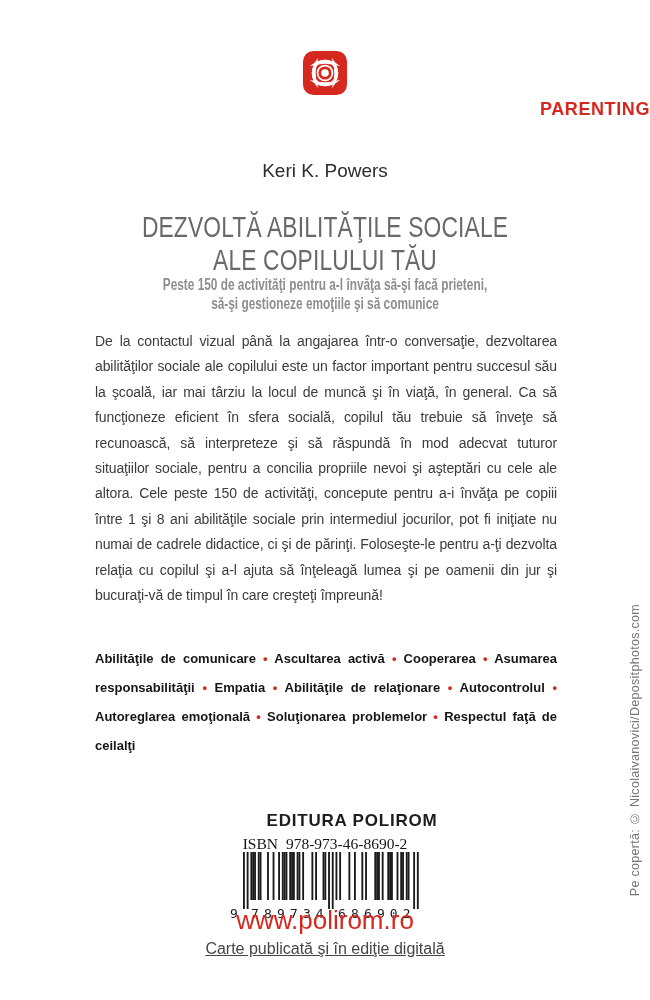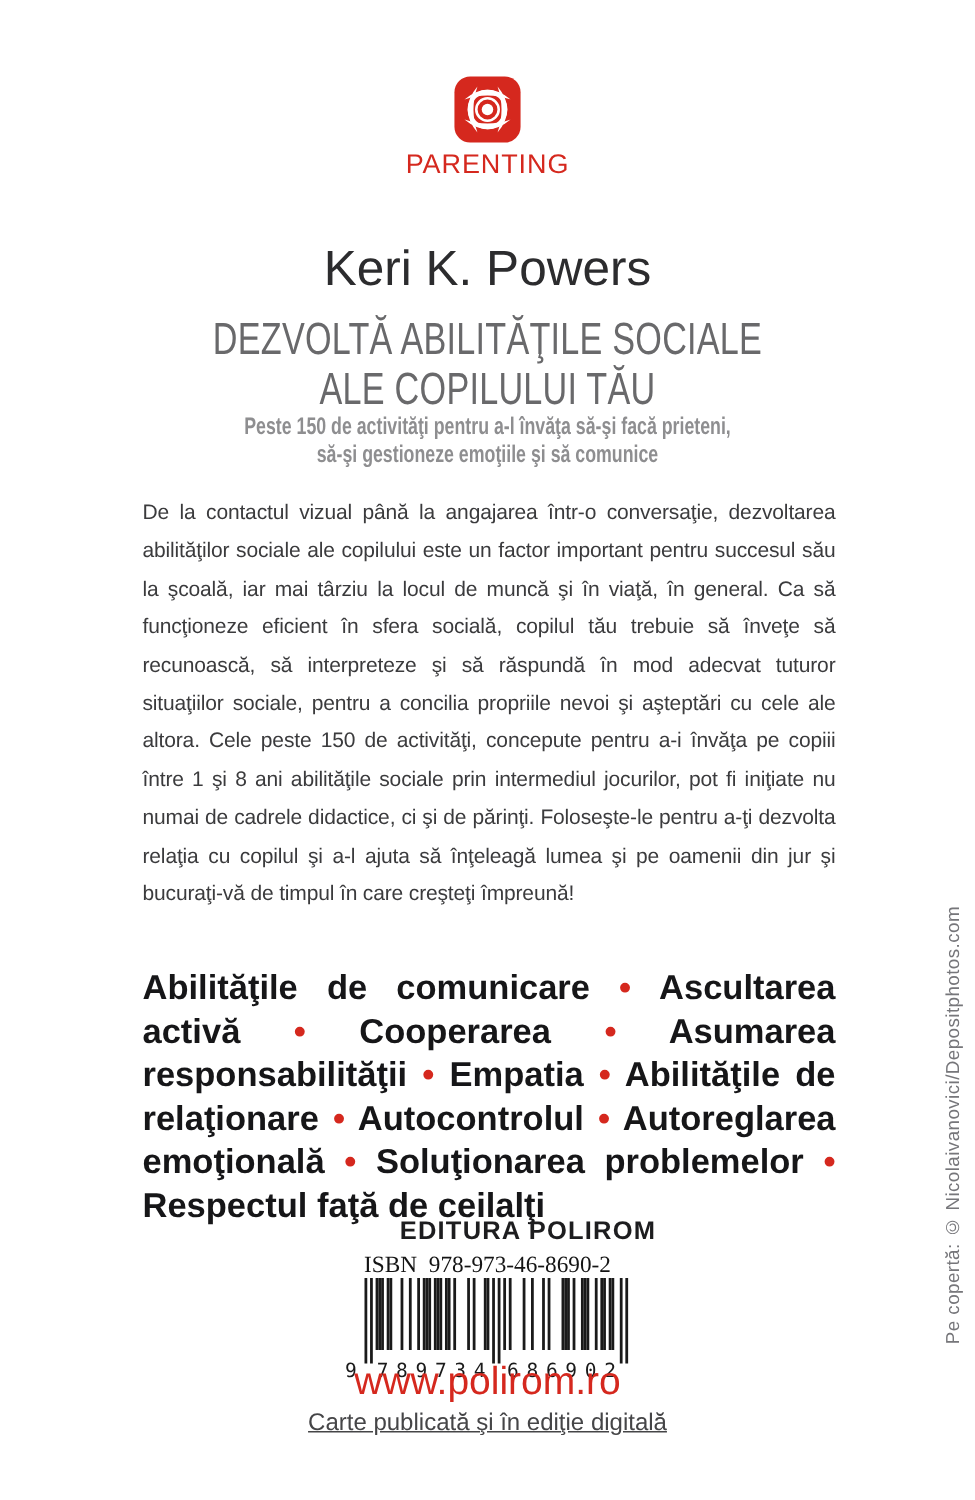--- a/index.html
+++ b/index.html
@@ -5,41 +5,41 @@
   html,body{margin:0;padding:0;}
   body{
     width:650px;height:1000px;background:#ffffff;position:relative;
     font-family:"Liberation Sans",sans-serif;overflow:hidden;
     -webkit-font-smoothing:antialiased;
   }
   .abs{position:absolute;}
   .centered{left:0;width:650px;text-align:center;}
 
   .logo-wrap{top:50px;display:flex;justify-content:center;}
-  .collection{top:99px;font-size:18px;font-weight:normal;color:#d5281e;letter-spacing:.6px;}
+  .collection{top:99px;font-size:18px;font-weight:bold;color:#d5281e;letter-spacing:.6px;text-align:right;}
 
-  .author{top:160px;font-size:33px;color:#2c2c2e;}
+  .author{top:160px;font-size:19px;color:#2c2c2e;}
 
   .title{
     top:210px;font-size:30px;line-height:33px;color:#69696b;
     transform:scaleX(0.76);letter-spacing:.2px;font-weight:400;
   }
   .subtitle{
     top:275px;font-size:16px;line-height:19px;font-weight:bold;color:#8e8e90;
     transform:scaleX(0.74);
   }
 
   .description{
     left:95px;top:329px;width:462px;
     font-size:14px;line-height:25.4px;text-align:justify;
     color:#3b3b3d;letter-spacing:-0.1px;
   }
   .keywords{
     left:95px;top:644px;width:462px;
-    font-size:23px;line-height:29px;font-weight:bold;text-align:justify;
+    font-size:13px;line-height:29px;font-weight:bold;text-align:justify;
     color:#161618;
   }
   .bull{color:#d5281e;font-weight:bold;}
 
   .publisher{top:811px;font-size:17px;font-weight:bold;color:#1d1d1f;letter-spacing:.8px;margin-left:27px;}
   .isbn{top:835px;font-family:"Liberation Serif",serif;font-size:15.5px;color:#141414;word-spacing:4px;}
   .barcode-row{top:852px;display:flex;justify-content:center;}
   .website{top:905px;font-size:26px;color:#d5281e;}
   .digital-note{top:940px;font-size:16px;color:#454547;text-decoration:underline;}
 

